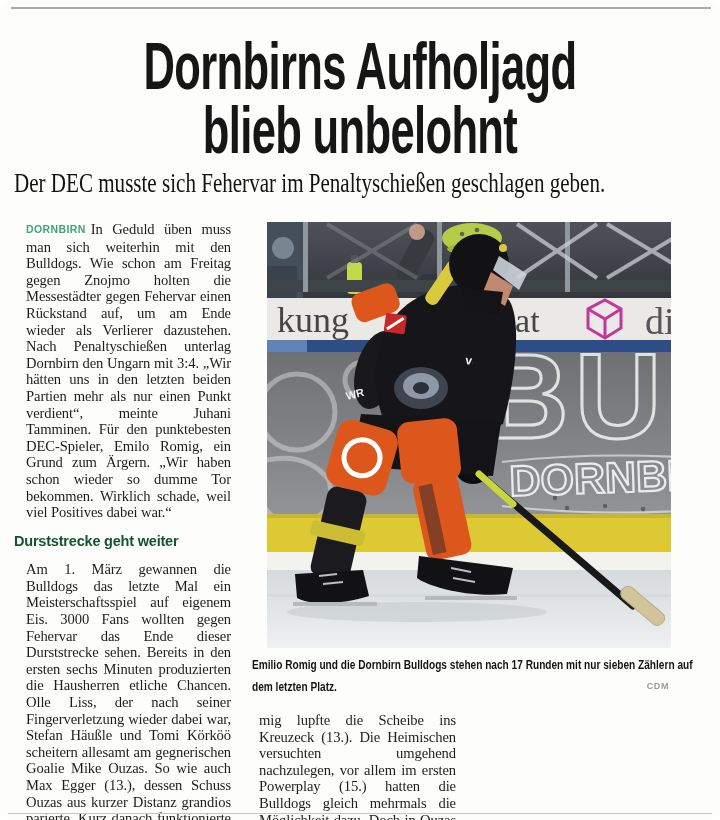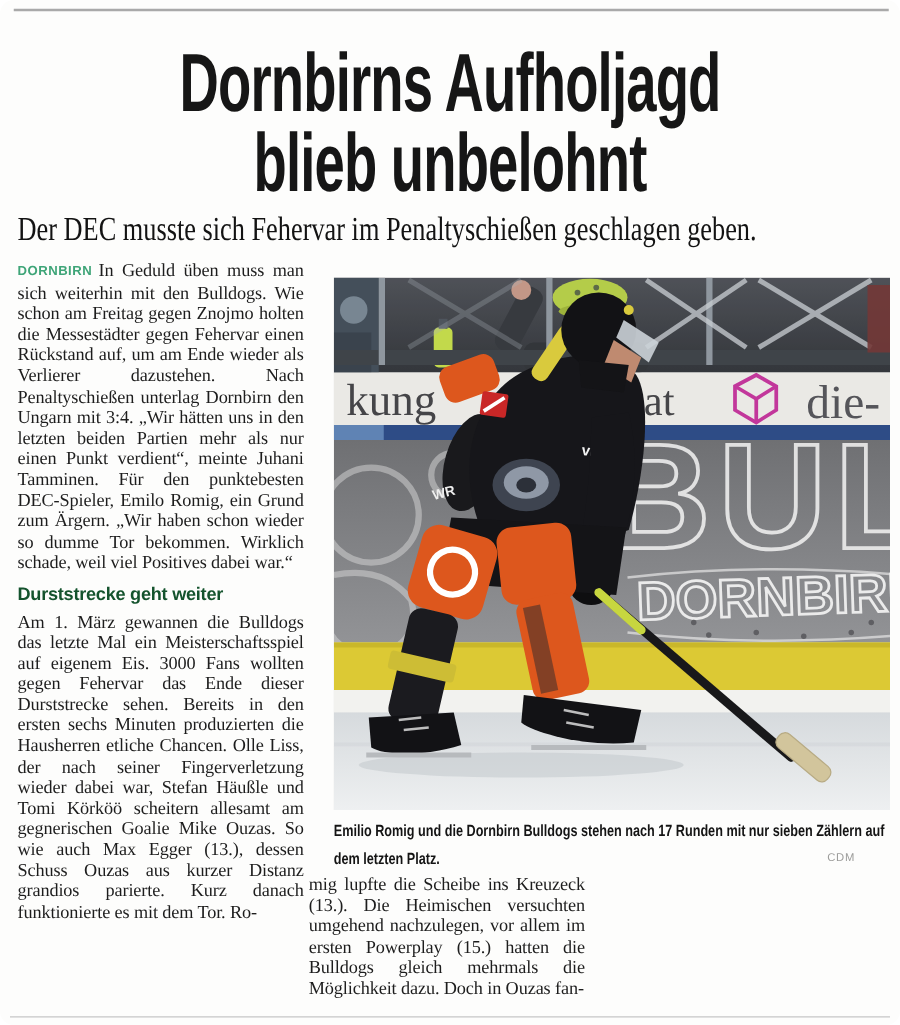--- a/index.html
+++ b/index.html
@@ -12,40 +12,40 @@
             font-family:"Liberation Sans", sans-serif;font-weight:bold;color:#161616;}
   .hl-line{display:block;font-size:66px;line-height:64px;letter-spacing:-1px;
            transform:scaleX(.66);transform-origin:50% 50%;white-space:nowrap;}
 
   .deck{position:absolute;left:14px;top:168px;font-family:"Liberation Serif", serif;
         font-size:27px;color:#131313;white-space:nowrap;transform:scaleX(.78);
         transform-origin:0 0;}
 
   .col{position:absolute;font-size:14.6px;line-height:16.6px;text-align:justify;
        color:#1d1d1d;letter-spacing:-0.1px;}
-  .col p{margin:0;}
+  .col p{margin:12px;}
   .col1{left:14px;top:209px;width:229px;}
   .col2{left:247px;top:700px;width:221px;}
   .col3{left:487px;top:700px;width:226px;}
 
   .kicker{font-family:"Liberation Sans", sans-serif;font-weight:bold;font-size:10.5px;
           letter-spacing:.4px;color:#3fa578;margin-right:5px;position:relative;top:-1px;}
   .subhead{margin:9px 0 5px 0;font-family:"Liberation Sans", sans-serif;font-weight:bold;
            font-size:14.5px;letter-spacing:-0.2px;color:#14532d;}
 
-  .photo{position:absolute;left:267px;top:222px;width:445px;height:426px;margin:0;
+  .photo{position:absolute;left:267px;top:222px;width:404px;height:426px;margin:0;
          overflow:hidden;background:#e9e9e7;}
   .photo svg{display:block;}
 
-  .caption{position:absolute;left:267px;top:654px;width:445px;height:48px;}
+  .caption{position:absolute;left:252px;top:654px;width:445px;height:48px;}
   .caption-inner{width:572px;transform:scaleX(.778);transform-origin:0 0;
                  font-family:"Liberation Sans", sans-serif;font-weight:bold;
                  font-size:13px;line-height:22px;color:#141414;}
   .credit{position:absolute;right:28px;top:27px;font-family:"Liberation Sans", sans-serif;
-          font-size:9px;letter-spacing:.6px;color:#9b9b99;font-weight:normal;}
+          font-size:9px;letter-spacing:.6px;color:#9b9b99;font-weight:bold;}
 </style>
 </head>
 <body>
 
 <div class="page">
 
   <div class="rule-top"></div>
 
   <h1 class="headline">
     <span class="hl-line">Dornbirns Aufholjagd</span>

